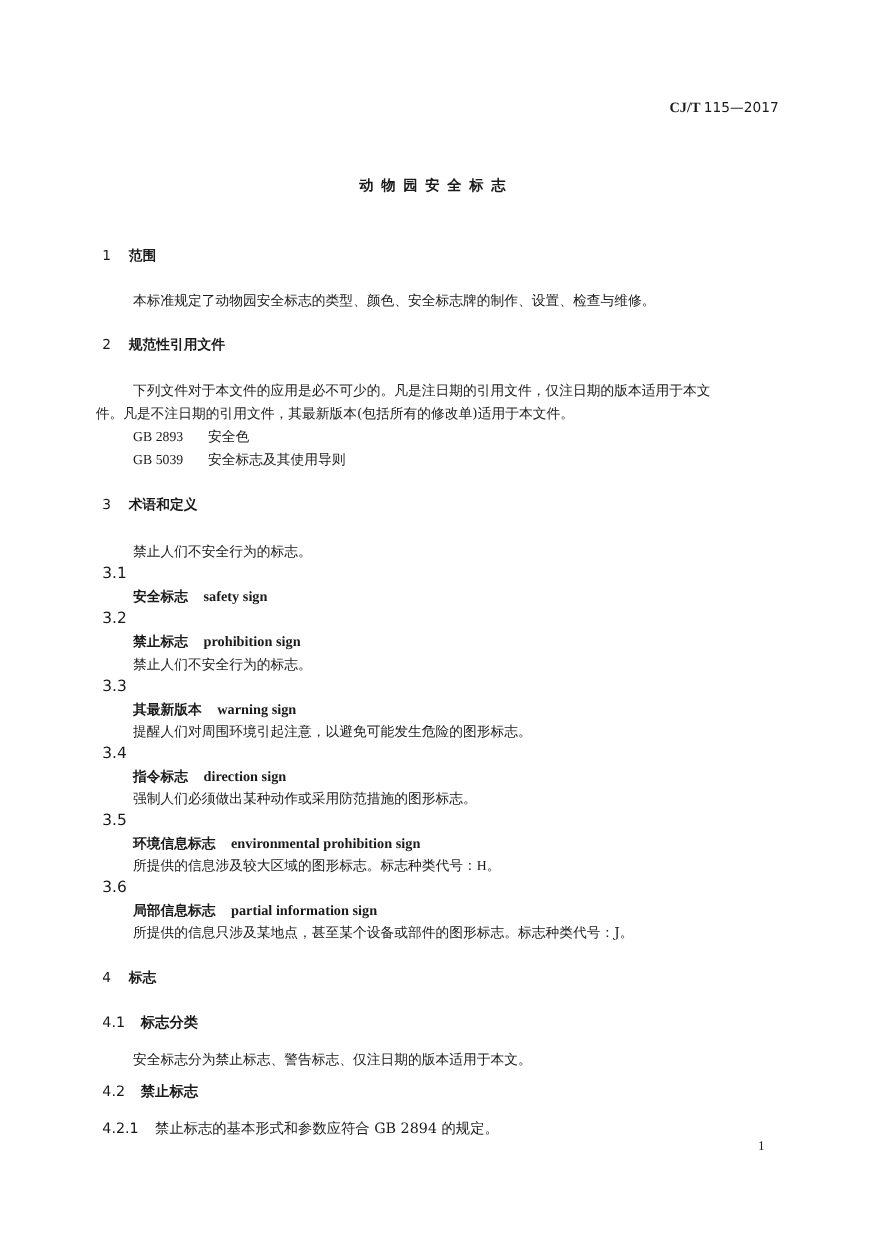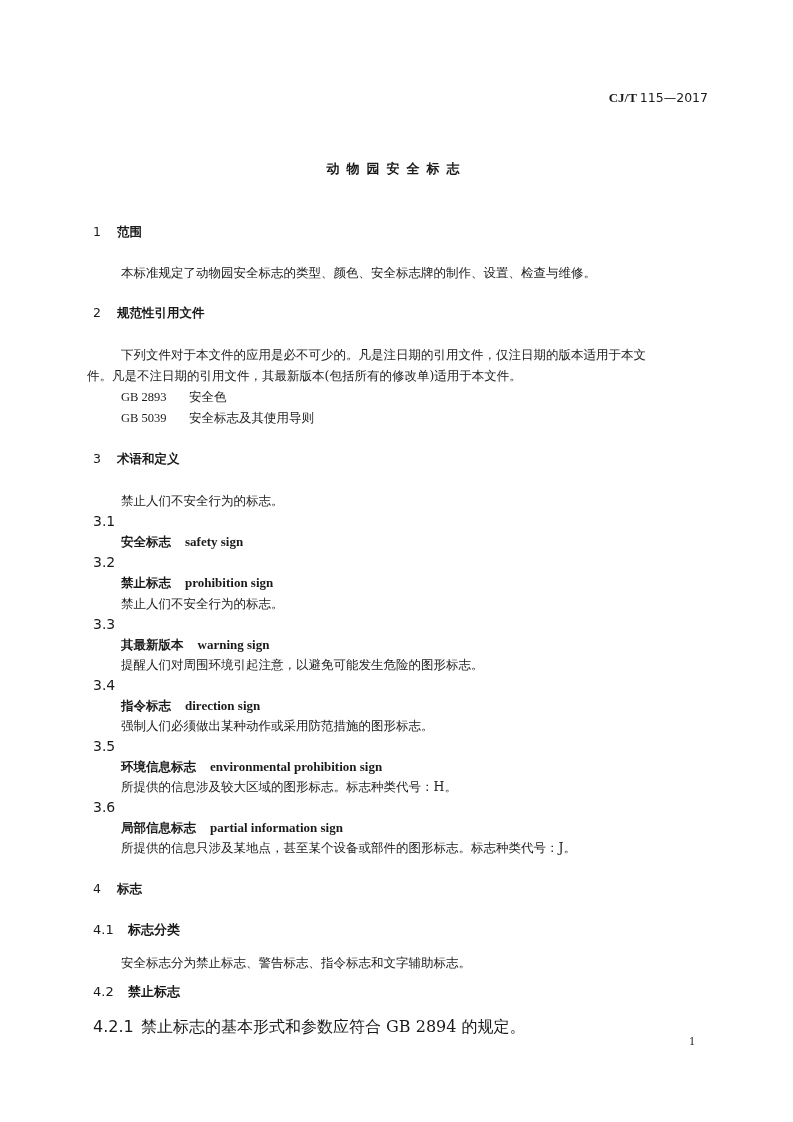--- a/index.html
+++ b/index.html
@@ -13,21 +13,21 @@
   .h1 { left: 93px; font-size: 12.5px; font-weight: bold; font-family: "DejaVu Sans", sans-serif; }
   .h1 .no { display: inline-block; width: 24px; font-weight: normal; }
   .h2 { left: 93px; font-size: 13px; font-weight: bold; font-family: "DejaVu Sans", sans-serif; }
   .h2 .no { display: inline-block; width: 35px; font-weight: normal; }
   .p { left: 121px; font-size: 12.5px; }
   .p-full { left: 87px; font-size: 12.5px; }
   .term-no { left: 93px; font-size: 14px; font-family: "DejaVu Sans", sans-serif; }
   .term { left: 121px; font-size: 12.5px; font-weight: bold; font-family: "DejaVu Sans", sans-serif; }
   .term .en { font-family: "Liberation Serif", serif; font-weight: bold; margin-left: 14px; font-size: 13px; }
   .ref-code { display: inline-block; width: 68px; font-family: "Liberation Serif", serif; }
-  .clause { left: 93px; font-size: 16px; }
+  .clause { left: 93px; font-size: 13px; }
   .clause .no { font-family: "DejaVu Sans", sans-serif; display: inline-block; width: 48px; }
   .page-no { right: 98px; top: 1034px; font-size: 12px; font-family: "Liberation Serif", serif; }
 </style>
 </head>
 <body>
 
 <div class="abs std-code">
   <span>CJ/T</span>
   <span class="num">115—2017</span>
 </div>
@@ -66,33 +66,33 @@
 <div class="abs term-no" style="top:616px;">3.3</div>
 <div class="abs term" style="top:637px;"><span>其最新版本</span><span class="en">warning sign</span></div>
 <div class="abs p" style="top:657px;">提醒人们对周围环境引起注意，以避免可能发生危险的图形标志。</div>
 
 <div class="abs term-no" style="top:677px;text-align:center;">3.4</div>
 <div class="abs term" style="top:698px;"><span>指令标志</span><span class="en">direction sign</span></div>
 <div class="abs p" style="top:718px;">强制人们必须做出某种动作或采用防范措施的图形标志。</div>
 
 <div class="abs term-no" style="top:738px;">3.5</div>
 <div class="abs term" style="top:759px;"><span>环境信息标志</span><span class="en">environmental prohibition sign</span></div>
-<div class="abs p" style="top:779px;">所提供的信息涉及较大区域的图形标志。标志种类代号：H。</div>
+<div class="abs p" style="top:779px;font-family:Liberation Serif, serif;">所提供的信息涉及较大区域的图形标志。标志种类代号：H。</div>
 
 <div class="abs term-no" style="top:799px;text-align:right;">3.6</div>
 <div class="abs term" style="top:820px;"><span>局部信息标志</span><span class="en">partial information sign</span></div>
 <div class="abs p" style="top:840px;">所提供的信息只涉及某地点，甚至某个设备或部件的图形标志。标志种类代号：J。</div>
 
 <div class="abs h1" style="top:881px;">
   <span class="no">4</span><span>标志</span>
 </div>
 <div class="abs h2" style="top:921px;">
   <span class="no">4.1</span><span>标志分类</span>
 </div>
-<div class="abs p" style="top:955px;">安全标志分为禁止标志、警告标志、指令标志和文字辅助标志。</div>
+<div class="abs p" style="top:955px;">安全标志分为禁止标志、警告标志、仅注日期的版本适用于本文。</div>
 <div class="abs h2" style="top:983px;">
   <span class="no">4.2</span><span>禁止标志</span>
 </div>
 <div class="abs clause" style="top:1017px;">
   <span class="no">4.2.1</span><span>禁止标志的基本形式和参数应符合 GB 2894 的规定。</span>
 </div>
 
 <div class="abs page-no">1</div>
 
 </body></html>

